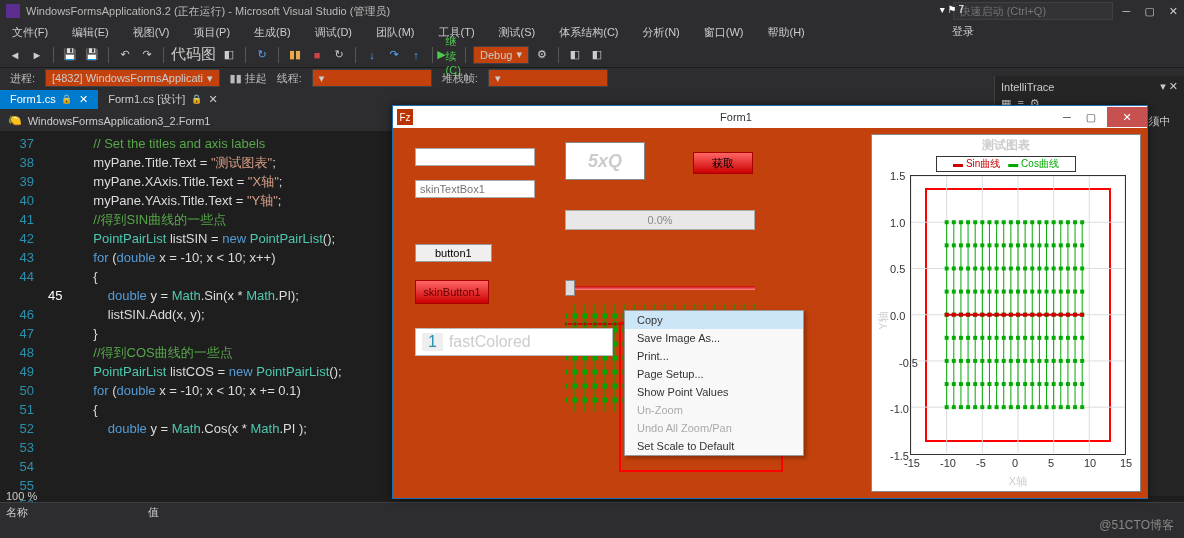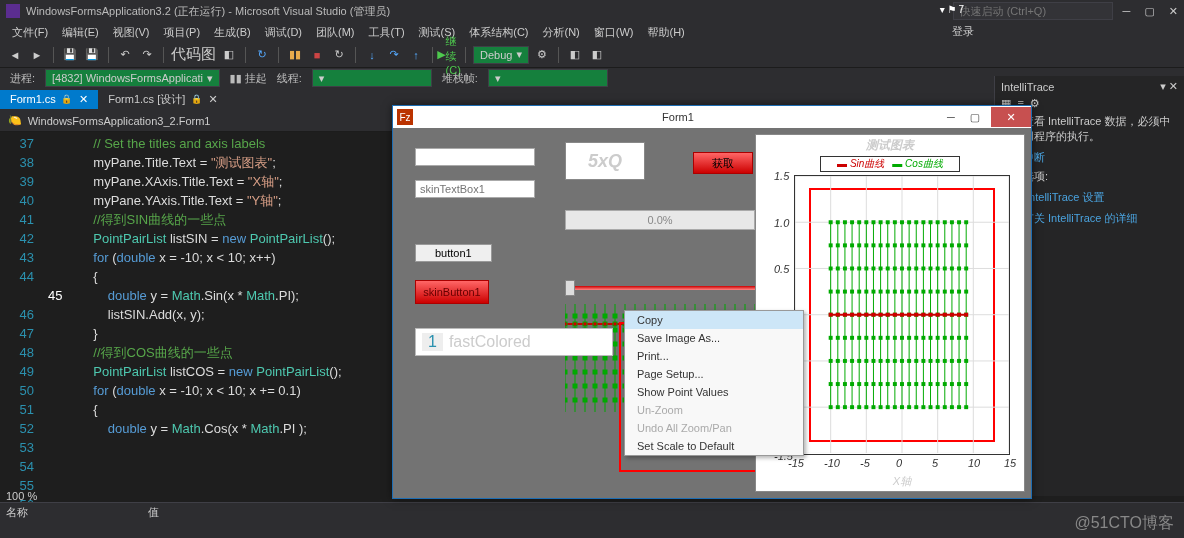--- a/index.html
+++ b/index.html
@@ -2,68 +2,68 @@
 <html><head>
 <meta charset="utf-8">
 <style>
 * { margin:0; padding:0; box-sizing:border-box; font-family:"Segoe UI","Microsoft YaHei",sans-serif; }
 body { background:#2d2d30; color:#ccc; width:1184px; height:538px; overflow:hidden; position:relative; font-size:11px; }
 .titlebar { height:22px; background:#2d2d30; display:flex; align-items:center; padding:0 6px; }
 .titlebar .vs-icon { width:14px; height:14px; background:#5b2d90; margin-right:6px; }
 .titlebar .title { color:#bbb; font-size:11px; flex:1; }
 .search-box { background:#333337; border:1px solid #3f3f46; color:#888; padding:1px 6px; width:160px; height:18px; font-size:11px; }
 .win-btns { display:flex; gap:14px; margin-left:10px; }
-.menubar { height:20px; display:flex; align-items:center; padding:0 6px; gap:2px; font-size:11px; color:#ccc; }
+.menubar { height:20px; display:flex; align-items:center; padding:0 6px; gap:12px; font-size:11px; color:#ccc; }
 .menubar .item { padding:2px 6px; cursor:pointer; }
 .toolbar { height:26px; background:#2d2d30; display:flex; align-items:center; padding:0 6px; gap:4px; border-bottom:1px solid #1c1c1c; }
 .tb-btn { width:18px; height:18px; display:flex; align-items:center; justify-content:center; cursor:pointer; color:#ccc; }
 .tb-sep { width:1px; height:16px; background:#555; margin:0 3px; }
 .tb-play { color:#4ec94e; }
-.tb-combo { background:#15803d; border:1px solid #3f3f46; padding:1px 6px; height:18px; font-size:11px; color:#ccc; display:flex; align-items:center; gap:4px; }
+.tb-combo { background:#c2410c; border:1px solid #3f3f46; padding:1px 6px; height:18px; font-size:11px; color:#ccc; display:flex; align-items:center; gap:4px; }
 .progress-row { height:20px; display:flex; align-items:center; padding:0 10px; gap:10px; font-size:11px; color:#bbb; }
 .tabs-row { height:22px; display:flex; align-items:center; background:#2d2d30; }
 .file-tab { padding:3px 10px; display:flex; align-items:center; gap:6px; font-size:11px; }
 .file-tab.active { background:#007acc; color:#fff; }
 .file-tab.inactive { background:#2d2d30; color:#ccc; }
 .pin { font-size:9px; }
 .nav-bar { height:22px; display:flex; background:#2d2d30; border-bottom:1px solid #1c1c1c; }
 .nav-combo { display:flex; align-items:center; gap:6px; padding:2px 8px; font-size:11px; color:#ccc; border-right:1px solid #3f3f46; }
 .code-area { position:relative; background:#1e1e1e; height:400px; display:flex; font-family:Consolas,monospace; font-size:13px; line-height:19px; }
 .gutter { width:44px; text-align:right; padding-right:10px; color:#2b91af; padding-top:2px; }
 .gutter .current { color:#fff;margin-left:48px; }
 .code { padding-top:2px; padding-left:6px; white-space:pre; }
 .c-comment { color:#57a64a; }
 .c-type { color:#4ec9b0; }
 .c-key { color:#569cd6; }
 .c-str { color:#d69d85; }
 .c-text { color:#dcdcdc; }
 .bottom-tabs { position:absolute; bottom:0; left:0; right:0; height:36px; background:#2d2d30; }
 .bt-row { display:flex; font-size:11px; color:#ccc; padding:2px 6px; }
-.status-bar { position:absolute; bottom:0; right:0; color:#888; font-size:16px; padding:4px 10px; }
-
-.form1 { position:absolute; left:392px; top:105px; width:640px; height:394px; background:#737373; border:1px solid #1d6db3; box-shadow:0 0 8px rgba(0,0,0,.5); }
+.status-bar { position:absolute; bottom:0; right:0; color:#888; font-size:12px; padding:4px 10px; }
+
+.form1 { position:absolute; left:392px; top:105px; width:756px; height:394px; background:#c2410c; border:1px solid #1d6db3; box-shadow:0 0 8px rgba(0,0,0,.5); }
 .form1 .titlerow { height:22px; background:#fff; display:flex; align-items:center; }
 .form1 .fz { width:16px; height:16px; background:#b30; color:#fff; font-size:10px; display:flex; align-items:center; justify-content:center; margin:0 4px; }
 .form1 .ftitle { flex:1; text-align:center; color:#333; }
 .form1 .fclose { width:40px; height:20px; background:#c75050; color:#fff; display:flex; align-items:center; justify-content:center; margin-left:4px; }
 .form1 .fmin, .form1 .fmax { width:24px; height:20px; display:flex; align-items:center; justify-content:center; color:#444; }
 .form1 .body { position:relative; height:calc(100% - 22px); }
 .ftext { position:absolute; border:1px solid #aaa; background:#fff; font-size:11px; }
 .captcha { position:absolute; left:172px; top:14px; width:80px; height:38px; border:1px solid #888; background:#fff; display:flex; align-items:center; justify-content:center; font-style:italic; font-weight:bold; font-size:18px; }
 .redbtn { position:absolute; background:linear-gradient(#f66,#c00); border:1px solid #a00; color:#000; font-size:11px; display:flex; align-items:center; justify-content:center; }
 .plainbtn { position:absolute; background:#efefef; border:1px solid #999; font-size:11px; padding:2px 19px; }
 .progressbar { position:absolute; border:1px solid #aaa; background:#e8e8e8; display:flex; align-items:center; justify-content:center; font-size:11px; color:#888; }
 .slider { position:absolute; height:16px; }
 .slider .track { position:absolute; top:6px; left:0; right:0; height:4px; background:linear-gradient(#c00,#f88); }
 .slider .thumb { position:absolute; top:0; left:0; width:10px; height:16px; background:#ddd; border:1px solid #888; }
 .fasttext { position:absolute; background:#fff; border:1px solid #bbb; font-family:Consolas,monospace; font-size:16px; padding:4px 6px; display:flex; align-items:center; }
 .fasttext .lineno { background:#eee; color:#2b91af; padding:0 6px; margin-right:6px; }
 .redbox { position:absolute; border:2px solid red; }
 
-.chart { position:absolute; right:6px; top:6px; width:270px; height:358px; background:#fff; border:1px solid #888;font-style:italic; }
+.chart { position:absolute; right:6px; top:6px; width:270px; height:358px; background:#fff; border:1px solid #888; }
 .chart .ctitle { text-align:center; font-size:12px; font-weight:bold; padding-top:2px; }
 .chart .legend { text-align:center; font-size:10px; border:1px solid #333; margin:2px auto; width:140px; display:flex; justify-content:center; gap:8px; }
 .chart .plot { position:absolute; left:38px; top:40px; width:216px; height:280px; border:1px solid #333; }
 .chart .plot .redframe { position:absolute; left:14px; top:12px; right:14px; bottom:12px; border:2px solid red; }
 .chart .plot svg { position:absolute; inset:0; }
 .chart .ylabel { position:absolute; left:2px; top:50%; transform:rotate(-90deg); font-size:11px; }
 .chart .xlabel { position:absolute; bottom:2px; left:50%; transform:translateX(-50%); font-size:11px;margin-left:12px; }
 .axis-tick { position:absolute; font-size:11px; color:#333; }
 
 .minichart { position:absolute; left:172px; top:176px; width:190px; height:108px; }

